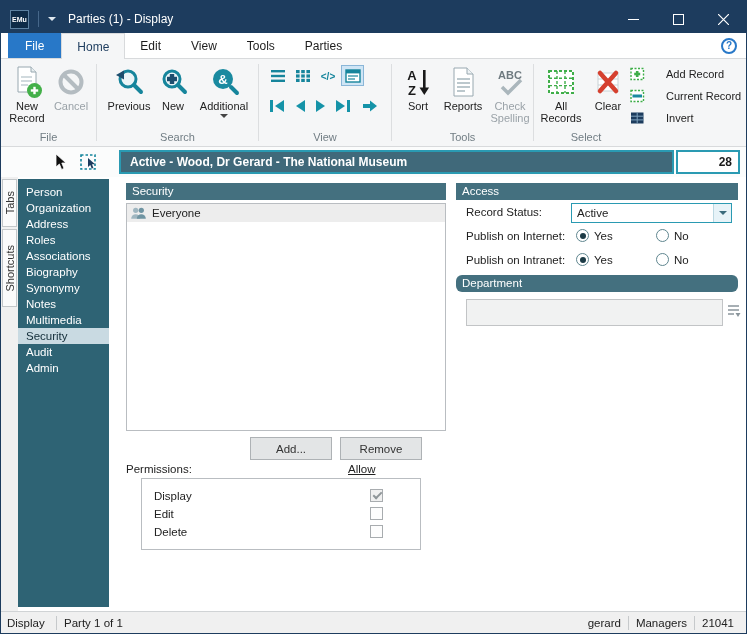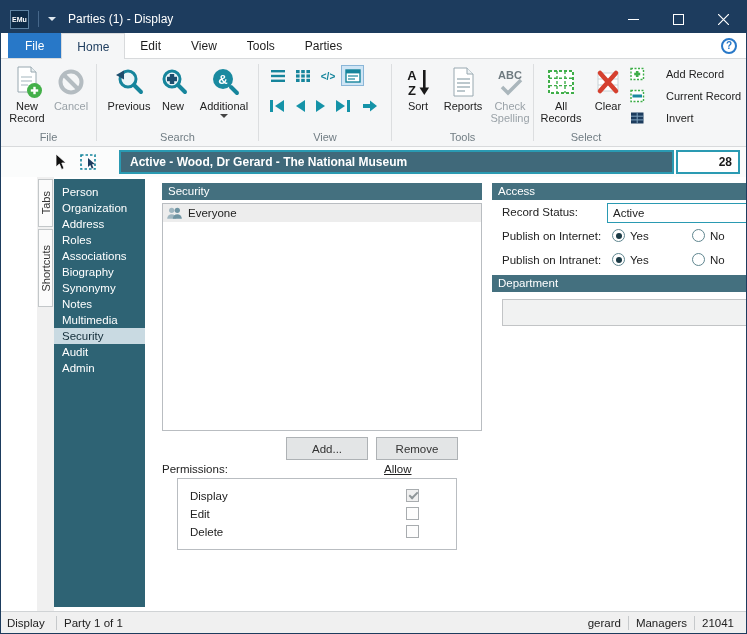--- a/index.html
+++ b/index.html
@@ -37,21 +37,21 @@
   .navbtn{position:absolute;top:37px;width:22px;height:20px;display:flex;align-items:center;justify-content:center;}
   .smallbtn{position:absolute;left:96px;display:flex;align-items:center;gap:21px;height:18px;font-size:11px;color:#222;white-space:nowrap;}
 
   
   .bannerrow{position:absolute;top:146px;left:0;right:0;height:30px;background:#fbfcfc;}
   .mode-icon{position:absolute;top:6px;display:flex;align-items:center;justify-content:center;}
   .banner{position:absolute;left:118px;top:3px;width:555px;height:24px;background:#40697a;border:2px solid #2a9ab2;color:#fff;font-size:12px;font-weight:bold;display:flex;align-items:center;padding-left:9px;white-space:nowrap;overflow:hidden;}
   .countbox{position:absolute;right:6px;top:3px;width:64px;height:24px;border:2px solid #2a9ab2;background:#fff;color:#1a1a1a;font-size:12px;font-weight:bold;display:flex;align-items:center;justify-content:flex-end;padding-right:6px;}
 
   
-  .main{position:absolute;top:176px;left:0;right:0;bottom:22px;background:#fff;margin-left:36px;}
+  .main{position:absolute;top:176px;left:0;right:0;bottom:22px;background:#fff;}
   .strip{position:absolute;left:0;top:0;bottom:0;width:17px;background:#f0f0f0;}
   .vtab{position:absolute;left:1px;width:15px;background:#fbfbfb;border:1px solid #c3c7c9;display:flex;align-items:center;justify-content:center;}
   .vtab span{writing-mode:vertical-rl;transform:rotate(180deg);font-size:11px;color:#333;}
   .vtab.tabs{top:2px;height:48px;}
   .vtab.shortcuts{top:52px;height:78px;}
   .sidebar{position:absolute;left:17px;top:2px;bottom:4px;width:91px;background:#2e6374;padding-top:5px;}
   .sb-item{height:16px;line-height:16px;padding-left:8px;font-size:11.5px;color:#fff;white-space:nowrap;}
   .sb-item.selected{background:#c9dae2;color:#132d39;}
 
   .phead{position:absolute;height:17px;background:#44707f;color:#fff;font-size:11.5px;line-height:17px;padding-left:6px;}
@@ -428,21 +428,21 @@
     <div class="flabel" style="left:593px;top:53px;">Yes</div>
     <span class="radio" style="left:655px;top:52px;"></span>
     <div class="flabel" style="left:673px;top:53px;">No</div>
 
     <div class="flabel" style="left:465px;top:77px;">Publish on Intranet:</div>
     <span class="radio selected" style="left:575px;top:76px;"></span>
     <div class="flabel" style="left:593px;top:77px;">Yes</div>
     <span class="radio" style="left:655px;top:76px;"></span>
     <div class="flabel" style="left:673px;top:77px;">No</div>
 
-    <div class="phead" style="left:455px;top:98px;width:282px;">Department</div>
+    <div class="phead" style="left:455px;top:98px;width:282px;border-radius:6px;">Department</div>
     <div class="deptfield"></div>
     <div style="position:absolute;left:726px;top:126px;">
       <svg width="14" height="15" viewBox="0 0 14 15">
         <line x1="1" y1="3" x2="12" y2="3" stroke="#8a959b" stroke-width="1.5"></line>
         <line x1="1" y1="7" x2="12" y2="7" stroke="#8a959b" stroke-width="1.5"></line>
         <line x1="1" y1="11" x2="7" y2="11" stroke="#8a959b" stroke-width="1.5"></line>
         <path d="M8.5 10 h5 l-2.5 4 z" fill="#8a959b"></path>
       </svg>
     </div>
   </div>

